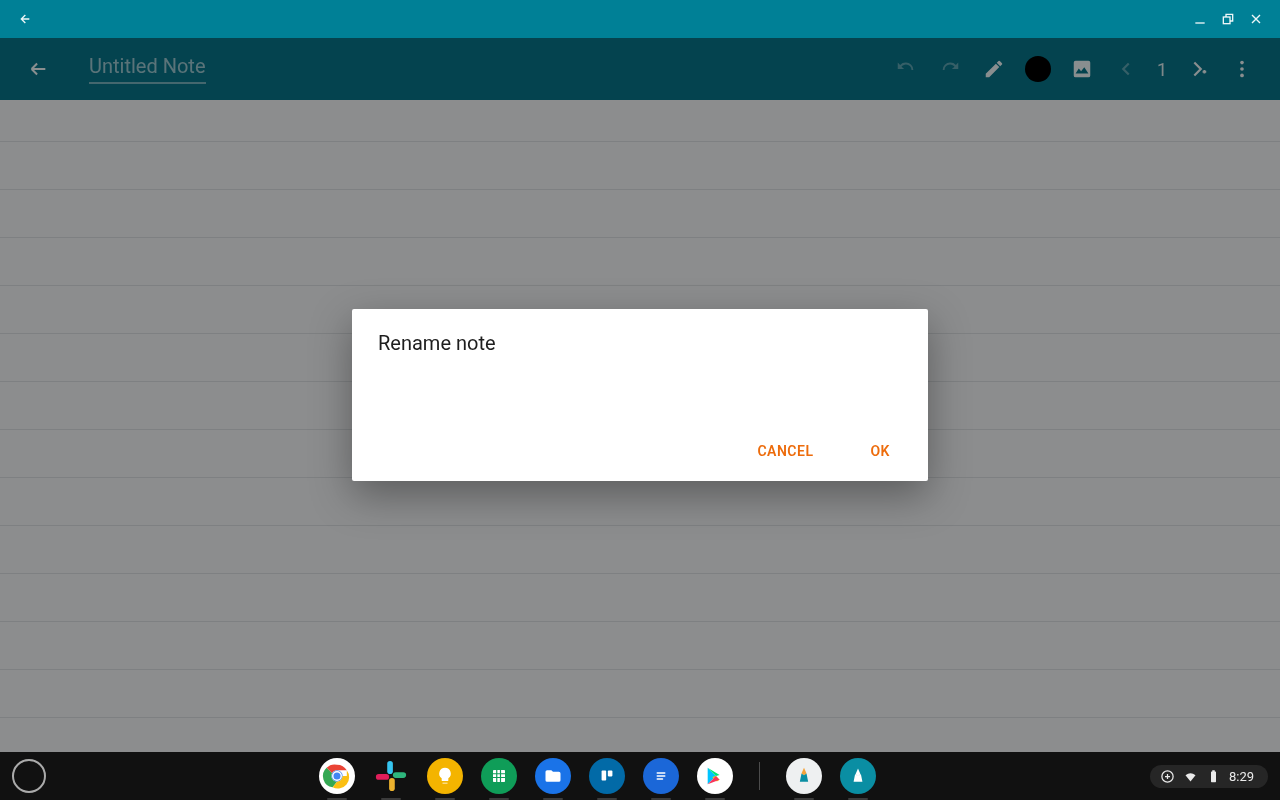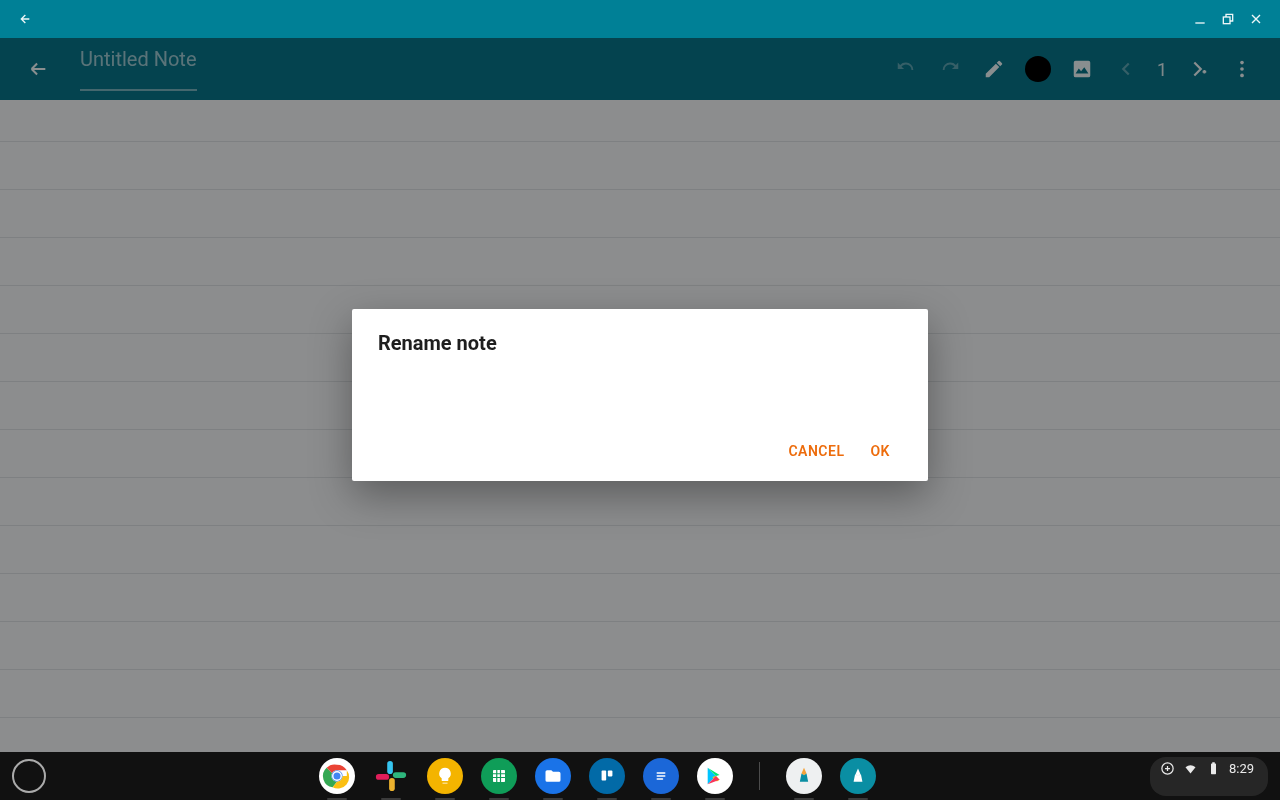--- a/index.html
+++ b/index.html
@@ -20,54 +20,54 @@
   .screen{position:relative;width:1280px;height:800px}
 
   
   .win-titlebar{position:absolute;inset:0 0 auto 0;height:38px;background:var(--chrome-dark);display:flex;align-items:center;padding:0 10px;color:var(--strong-icon)}
   .win-titlebar .spacer{flex:1}
   .win-btn{width:28px;height:28px;display:flex;align-items:center;justify-content:center;border-radius:4px;cursor:pointer}
   .win-btn svg{width:16px;height:16px;stroke:var(--strong-icon);fill:none;stroke-width:2}
 
   
   .app-toolbar{position:absolute;top:38px;left:0;right:0;height:62px;background:var(--app-toolbar);display:flex;align-items:center;padding:0 16px;color:var(--strong-icon)}
-  .app-toolbar .left{display:flex;gap:20px}
+  .app-toolbar .left{display:flex;align-items:center;gap:29px}
   .note-title{font-size:20px;color:rgba(255,255,255,.6);padding-bottom:4px;border-bottom:2px solid rgba(255,255,255,.45)}
   .app-toolbar .spacer{flex:1}
   .tool{width:44px;height:44px;display:flex;align-items:center;justify-content:center;border-radius:50%;cursor:pointer;color:var(--muted-icon)}
   .tool svg{width:22px;height:22px;fill:currentColor}
   .tool.alpha{color:rgba(255,255,255,.35)}
   .color-dot{width:26px;height:26px;border-radius:50%;background:#000}
   .page-num{min-width:28px;text-align:center;font-size:18px;color:rgba(255,255,255,.85)}
 
   
   .canvas{position:absolute;top:100px;left:0;right:0;bottom:48px;background:var(--paper)}
   .ruled{position:absolute;inset:0;
     background-image:repeating-linear-gradient(to bottom,transparent 0,transparent 47px,var(--ruled) 47px,var(--ruled) 48px);
     background-position:0 -6px}
 
   
   .scrim{position:absolute;top:38px;left:0;right:0;bottom:48px;background:var(--scrim);display:flex;align-items:center;justify-content:center}
   .dialog{width:576px;background:#fff;border-radius:2px;box-shadow:var(--dialog-shadow);padding:22px 26px 14px}
-  .dialog h2{margin:0 0 30px;font-size:20px;font-weight:700;color:#1e1e1e}
+  .dialog h2{margin:0 0 30px;font-size:20px;font-weight:400;color:#1e1e1e}
   .textfield{position:relative}
   .textfield input{width:100%;border:none;border-bottom:2px solid var(--accent);font-size:17px;padding:4px 0 6px;outline:none;background:transparent;color:#222}
   .caret{position:absolute;width:1.5px;height:22px;background:var(--accent);top:0;animation:blink 1s step-end infinite}
   @keyframes blink{50%{opacity:0}}
-  .dialog-actions{display:flex;justify-content:flex-end;gap:18px;margin-top:80px;padding-right:8px}
+  .dialog-actions{display:flex;justify-content:flex-end;gap:49px;margin-top:80px;padding-right:8px}
   .dlg-btn{background:none;border:none;color:var(--accent);font-size:14px;font-weight:600;letter-spacing:.5px;padding:8px 4px;cursor:pointer}
 
   
   .shelf{position:absolute;left:0;right:0;bottom:0;height:48px;background:#111;display:flex;align-items:center;padding:0 12px;color:#eaeaea}
   .launcher{width:34px;height:34px;border-radius:50%;border:2px solid #aaa;display:flex;align-items:center;justify-content:center;cursor:pointer}
   .shelf .spacer{flex:1}
   .apps{display:flex;gap:18px;align-items:center}
   .app{width:36px;height:36px;border-radius:50%;display:flex;align-items:center;justify-content:center;cursor:pointer;position:relative;font-size:18px;font-weight:600;color:#fff}
   .app::after{content:"";position:absolute;bottom:-6px;left:50%;transform:translateX(-50%);width:20px;height:2px;border-radius:1px;background:rgba(255,255,255,.18)}
-  .status{display:flex;align-items:flex-start;gap:8px;background:rgba(255,255,255,.09);padding:4px 14px 20px 10px;border-radius:16px;font-size:13px}
+  .status{display:flex;align-items:flex-start;gap:8px;background:rgba(255,255,255,.09);padding:4px 14px 4px 10px;border-radius:16px;font-size:13px}
   .status svg{width:15px;height:15px;fill:#eaeaea}
   .divider{width:1px;height:28px;background:rgba(255,255,255,.25);margin:0 8px}
 
   
   .chrome-ico{background:#fff}
   .chrome-ico svg{width:34px;height:34px}
   .slack-ico{background:transparent}
   .sheets-ico{background:#0f9d58}
   .files-ico{background:#1a73e8}
   .trello-ico{background:#026aa7}

